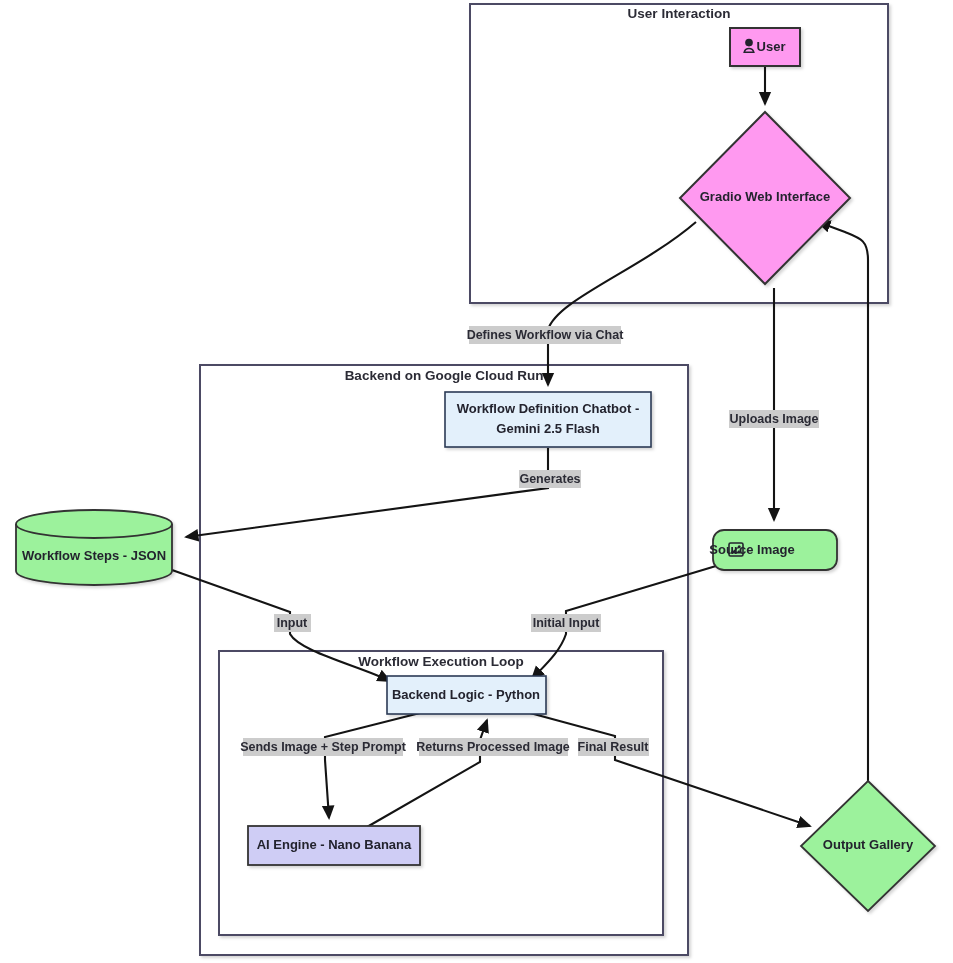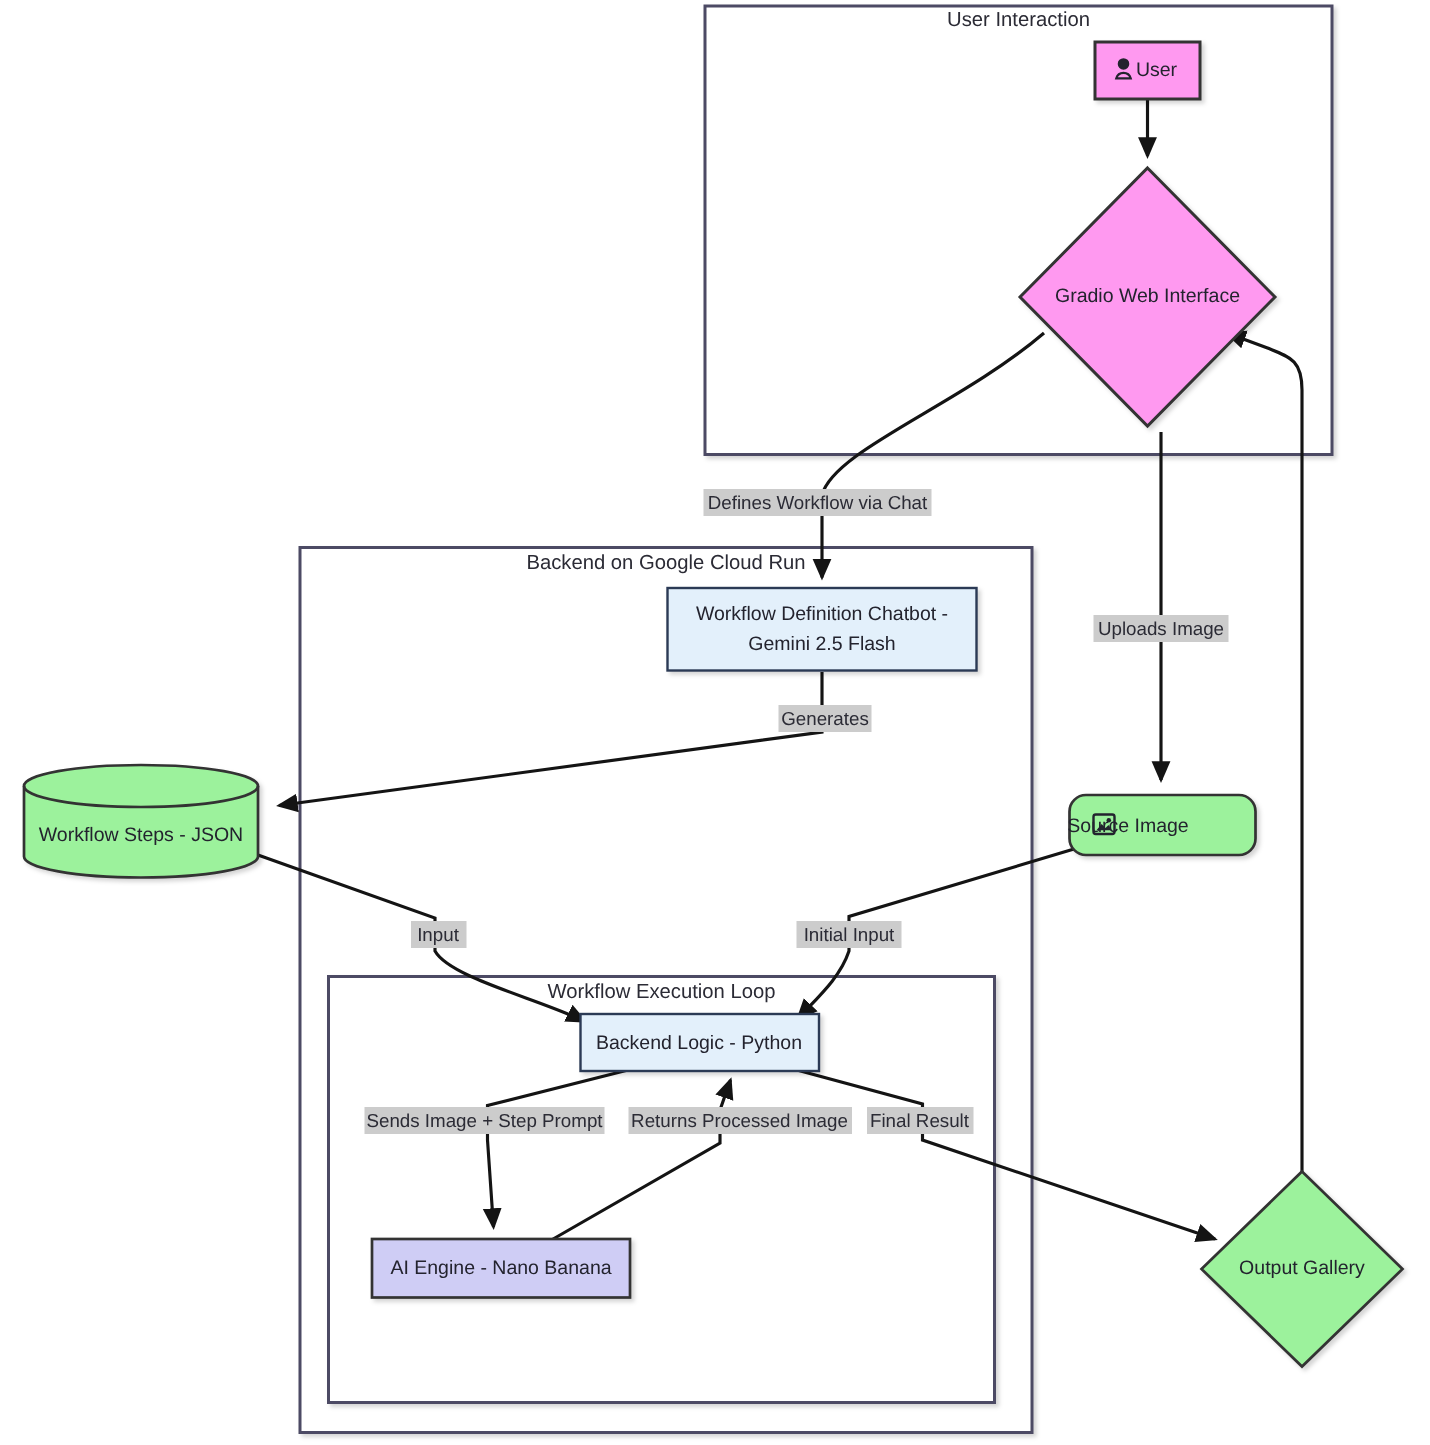--- a/index.html
+++ b/index.html
@@ -10,20 +10,21 @@
   body {
     width: 953px;
     height: 963px;
     font-family: "Liberation Sans", sans-serif;
     overflow: hidden;
   }
   #diagram-root {
     position: relative;
     width: 953px;
     height: 681px;
+    font-weight: bold;
   }
   svg#flowchart {
     display: block;
     width: 953px;
     height: 963px;
   }
   .subgraph-rect {
     fill: #ffffff;
     stroke: #4c4a64;
     stroke-width: 2;

